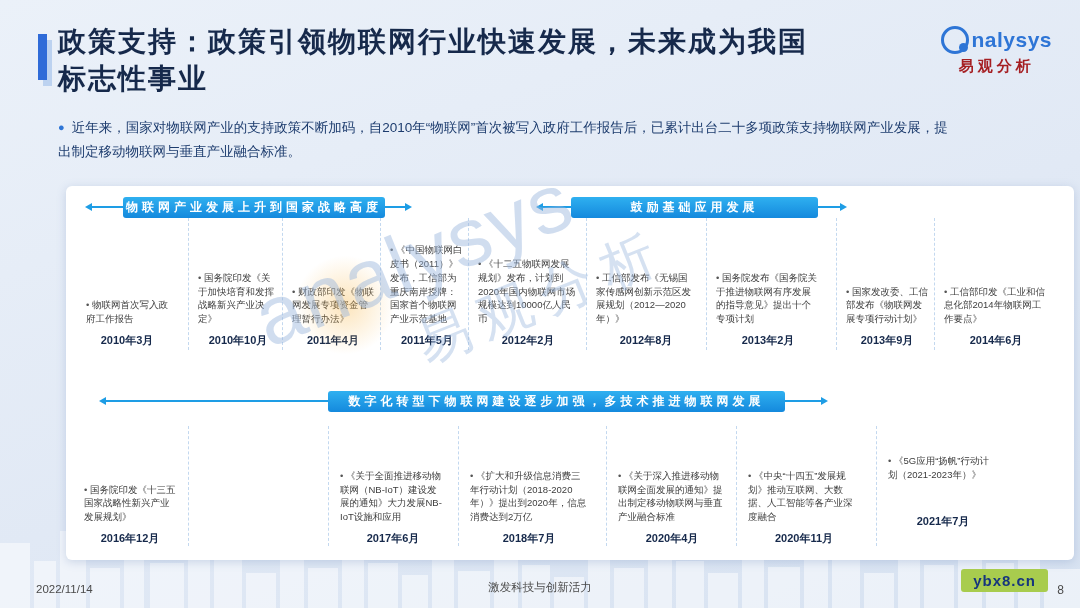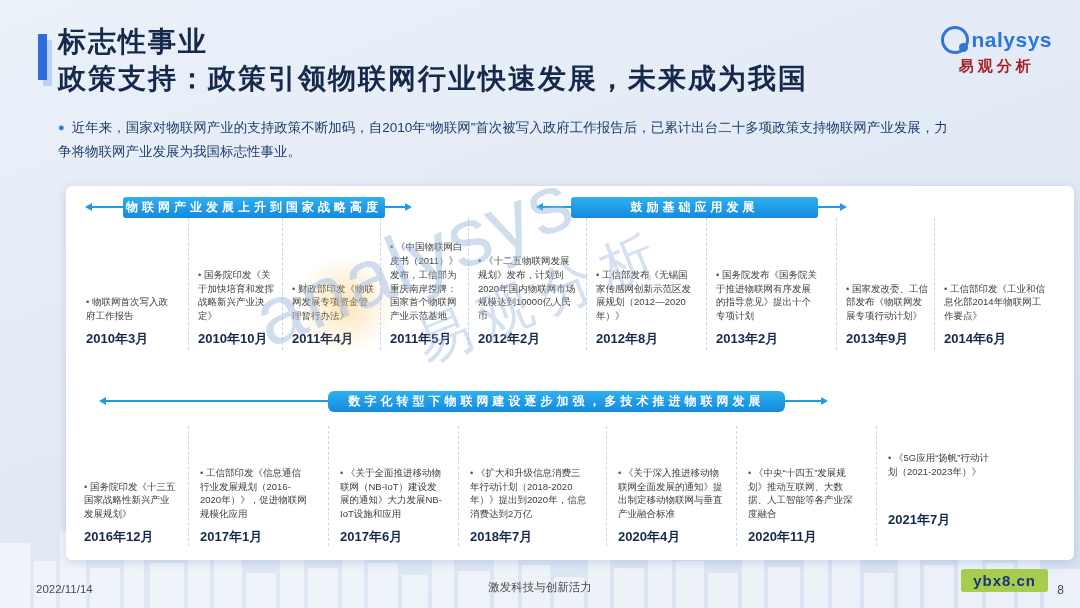--- a/index.html
+++ b/index.html
@@ -30,21 +30,21 @@
     color:#fff;font-size:12px;font-weight:bold;display:flex;align-items:center;justify-content:center;
     border-radius:3px;letter-spacing:4px;white-space:nowrap;}
   .hline{position:absolute;height:2px;background:#1e9de5;}
   .arr{position:absolute;width:0;height:0;border-top:4px solid transparent;border-bottom:4px solid transparent;}
   .arr.l{border-right:7px solid #1e9de5;}
   .arr.r{border-left:7px solid #1e9de5;}
   .vsep{position:absolute;width:0;border-left:1px dashed #c3d8ef;}
   .titem{position:absolute;display:flex;flex-direction:column;justify-content:flex-end;}
   .titem .txt{font-size:9.5px;color:#3d3d3d;line-height:1.45;}
   .titem .txt::before{content:"• ";color:#555;}
-  .titem .date{font-size:13px;font-weight:bold;color:#16294b;margin-top:7px;}
+  .titem .date{font-size:11px;font-weight:bold;color:#16294b;margin-top:7px;text-align:center;}
   
   .wm-center{position:absolute;left:250px;top:160px;width:600px;transform:rotate(-22deg);
     z-index:5;pointer-events:none;color:rgba(150,180,220,.45);}
   .wm-center .wm-en{font-size:82px;letter-spacing:2px;}
   .wm-center .wm-cn{font-size:54px;letter-spacing:12px;margin-left:140px;color:rgba(150,180,220,.4);}
   .wm-orange{position:absolute;left:295px;top:255px;width:100px;height:100px;border-radius:50%;
     background:radial-gradient(circle,rgba(247,178,60,.35) 0%,rgba(247,178,60,0) 70%);
     z-index:5;pointer-events:none;}
   
   .footer-date{position:absolute;left:28px;bottom:13px;font-size:11.5px;color:#4a4a4a;z-index:6;margin-left:8px;}
@@ -93,36 +93,36 @@
       <rect x="924" y="52" width="30" height="43"></rect>
         <rect x="958" y="26" width="24" height="69"></rect>
       <rect x="986" y="50" width="28" height="45"></rect>
         <rect x="1018" y="38" width="22" height="57"></rect>
       <rect x="1044" y="56" width="36" height="39"></rect>
     </g>
   </svg>
 
   <div class="accent-bar"></div>
   <div class="title">
+    <div>政策支持：政策引领物联网行业快速发展，未来成为我国</div>
     <div>标志性事业</div>
-    <div>政策支持：政策引领物联网行业快速发展，未来成为我国</div>
   </div>
 
   <div class="logo">
     <div class="logo-row">
       <span class="logo-circle">
           <span class="dot"></span>
         </span>
       <span class="logo-en">nalysys</span>
     </div>
     <div class="logo-cn">易观分析</div>
   </div>
 
   <div class="intro">
-    <span class="bullet">●</span><span>近年来，国家对物联网产业的支持政策不断加码，自2010年“物联网”首次被写入政府工作报告后，已累计出台二十多项政策支持物联网产业发展，力争将物联网产业发展为我国标志性事业。</span>
+    <span class="bullet">●</span><span>近年来，国家对物联网产业的支持政策不断加码，自2010年“物联网”首次被写入政府工作报告后，已累计出台二十多项政策支持物联网产业发展，提出制定移动物联网与垂直产业融合标准。</span>
   </div>
 
   <div class="card">
 
     <span class="arr l" style="left:19px;top:17px;"></span>
     <div class="hline" style="left:26px;top:20px;width:31px;"></div>
     <div class="banner" style="left:57px;top:11px;width:262px;">物联网产业发展上升到国家战略高度</div>
     <div class="hline" style="left:319px;top:20px;width:20px;"></div>
     <span class="arr r" style="left:339px;top:17px;"></span>
 
@@ -173,39 +173,35 @@
       <div class="txt">国家发改委、工信部发布《物联网发展专项行动计划》</div>
       <div class="date">2013年9月</div>
     </div>
     <div class="titem" style="left:878px;width:104px;top:30px;height:132px;">
       <div class="txt">工信部印发《工业和信息化部2014年物联网工作要点》</div>
       <div class="date">2014年6月</div>
     </div>
 
     <span class="arr l" style="left:33px;top:211px;"></span>
     <div class="hline" style="left:40px;top:214px;width:222px;"></div>
-    <div class="banner" style="left:262px;top:205px;width:457px;border-radius:6px;">数字化转型下物联网建设逐步加强，多技术推进物联网发展</div>
+    <div class="banner" style="left:262px;top:205px;width:457px;">数字化转型下物联网建设逐步加强，多技术推进物联网发展</div>
     <div class="hline" style="left:719px;top:214px;width:36px;"></div>
     <span class="arr r" style="left:755px;top:211px;"></span>
 
     <div class="vsep" style="left:122px;top:240px;height:120px;"></div>
     <div class="vsep" style="left:262px;top:240px;height:120px;"></div>
     <div class="vsep" style="left:392px;top:240px;height:120px;"></div>
     <div class="vsep" style="left:540px;top:240px;height:120px;"></div>
     <div class="vsep" style="left:670px;top:240px;height:120px;"></div>
     <div class="vsep" style="left:810px;top:240px;height:120px;"></div>
 
     <div class="titem" style="left:18px;width:92px;top:238px;height:122px;">
       <div class="txt">国务院印发《十三五国家战略性新兴产业发展规划》</div>
       <div class="date">2016年12月</div>
     </div>
-    <div class="titem" style="left:134px;width:108px;top:238px;height:122px;">
-      <div class="txt">工信部印发《信息通信行业发展规划（2016-2020年）》，促进物联网规模化应用</div>
-      <div class="date">2017年1月</div>
-    </div>
     <div class="titem" style="left:274px;width:106px;top:238px;height:122px;">
       <div class="txt">《关于全面推进移动物联网（NB-IoT）建设发展的通知》大力发展NB-IoT设施和应用</div>
       <div class="date">2017年6月</div>
     </div>
     <div class="titem" style="left:404px;width:118px;top:238px;height:122px;">
       <div class="txt">《扩大和升级信息消费三年行动计划（2018-2020年）》提出到2020年，信息消费达到2万亿</div>
       <div class="date">2018年7月</div>
     </div>
     <div class="titem" style="left:552px;width:108px;top:238px;height:122px;">
       <div class="txt">《关于深入推进移动物联网全面发展的通知》提出制定移动物联网与垂直产业融合标准</div>

